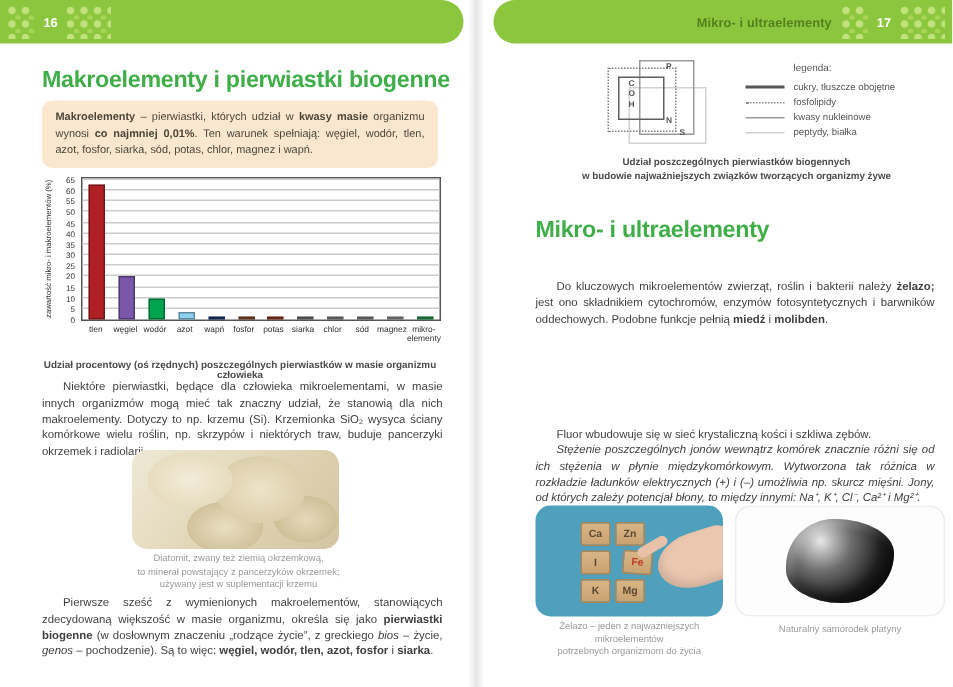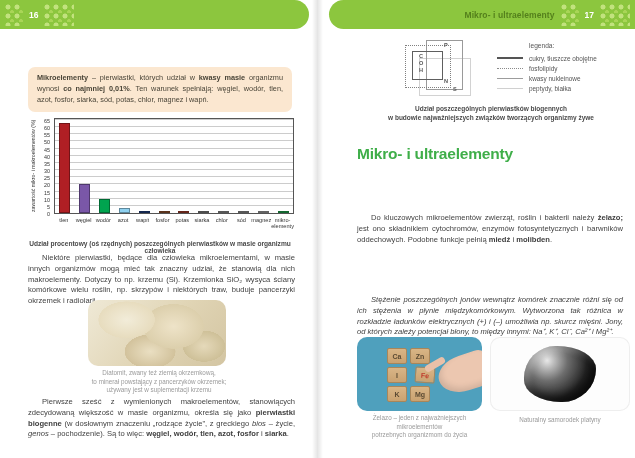--- a/index.html
+++ b/index.html
@@ -79,21 +79,21 @@
   .ls-1 { border-top:1.5px dotted #8a8a8a; }
   .ls-2 { border-top:1.5px solid #9c9c9c; }
   .ls-3 { border-top:1.5px solid #d0d0d0; }
   .llabel { font-size:6.4px; color:#555; }
   .diagram-caption { position:absolute; left:352px; top:105px; width:278px; text-align:center;
     font-weight:bold; font-size:6.5px; line-height:1.35; color:#4a4a4a; white-space:pre-line; }
 
   
   .title-right { left:357px; top:145px; }
   .box-micro { left:357px; top:174px; width:264px; }
-  .para1-right { left:357px; top:213px; width:266px; }
+  .para1-right { left:357px; top:186px; width:266px; }
   .para2-right { left:357px; top:230px; width:266px; }
   .box-ultra { left:357px; top:255px; width:264px; }
   .para3-right { left:357px; top:285px; width:266px; }
   .para4-right { left:357px; top:295px; width:266px;font-style:italic; }
 
   
   .fig-blocks { position:absolute; left:357px; top:337px; width:125px; height:74px; border-radius:10px;
     background:#4fa0bd; overflow:hidden; }
   .blocks-grid { position:absolute; left:30px; top:11px; display:grid; grid-template-columns:20px 20px; gap:3px; }
   .block { width:20px; height:16px; background:linear-gradient(180deg,#d9b586,#c9a271);
@@ -118,22 +118,23 @@
 <body>
 
 <div class="spread">
 
   <div class="header header-left">
     <span class="dots dots-sm"></span>
     <span class="page-num">16</span>
     <span class="dots dots-lg"></span>
   </div>
 
-
-  <div class="infobox box-macro"><span class="bold-seg">Mikroelementy</span><span> – pierwiastki, których udział w </span><span class="bold-seg">kwasy masie</span><span> organizmu wynosi </span><span class="bold-seg">co najmniej 0,01%</span><span>. Ten warunek spełniają: węgiel, wodór, tlen, azot, fosfor, siarka, sód, potas, chlor, magnez i wapń.</span></div>
+  <h1 class="sec-title title-left">Makroelementy i pierwiastki biogenne</h1>
+
+  <div class="infobox box-macro"><span class="bold-seg">Makroelementy</span><span> – pierwiastki, których udział w </span><span class="bold-seg">kwasy masie</span><span> organizmu wynosi </span><span class="bold-seg">co najmniej 0,01%</span><span>. Ten warunek spełniają: węgiel, wodór, tlen, azot, fosfor, siarka, sód, potas, chlor, magnez i wapń.</span></div>
 
   <div class="chart">
     <div class="chart-ylabel">zawartość mikro- i makroelementów (%)</div>
     <div class="chart-yticks" id="chart-yticks">
         <div class="ytick" style="bottom: -3px;">0</div>
         <div class="ytick" style="bottom: 4.15385px;">5</div>
         <div class="ytick" style="bottom: 11.3077px;">10</div>
         <div class="ytick" style="bottom: 18.4615px;">15</div>
         <div class="ytick" style="bottom: 25.6154px;">20</div>
         <div class="ytick" style="bottom: 32.7692px;">25</div>
@@ -272,20 +273,21 @@
 
   <div class="diagram-caption">Udział poszczególnych pierwiastków biogennych
 w budowie najważniejszych związków tworzących organizmy żywe</div>
 
   <h1 class="sec-title title-right">Mikro- i ultraelementy</h1>
 
 
   <p class="para para1-right"><span>Do kluczowych mikroelementów zwierząt, roślin i bakterii należy </span><span class="bold-seg">żelazo;</span><span> jest ono składnikiem cytochromów, enzymów fotosyntetycznych i barwników oddechowych. Podobne funkcje pełnią </span><span class="bold-seg">miedź</span><span> i </span><span class="bold-seg">molibden</span><span>.</span></p>
 
 
+  <p class="para para3-right"><span>Fluor wbudowuje się w sieć krystaliczną kości i szkliwa zębów.</span></p>
   <p class="para para4-right"><span>Stężenie poszczególnych jonów wewnątrz komórek znacznie różni się od ich stężenia w płynie międzykomórkowym. Wytworzona tak różnica w rozkładzie ładunków elektrycznych (+) i (–) umożliwia np. skurcz mięśni. Jony, od których zależy potencjał błony, to między innymi: Na⁺, K⁺, Cl⁻, Ca²⁺ i Mg²⁺.</span></p>
 
   <div class="fig-blocks">
     <div class="blocks-grid">
       <div class="block">Ca</div>
       <div class="block">Zn</div>
       <div class="block">I</div>
       <div class="block block-fe">Fe</div>
       <div class="block">K</div>
       <div class="block">Mg</div>

